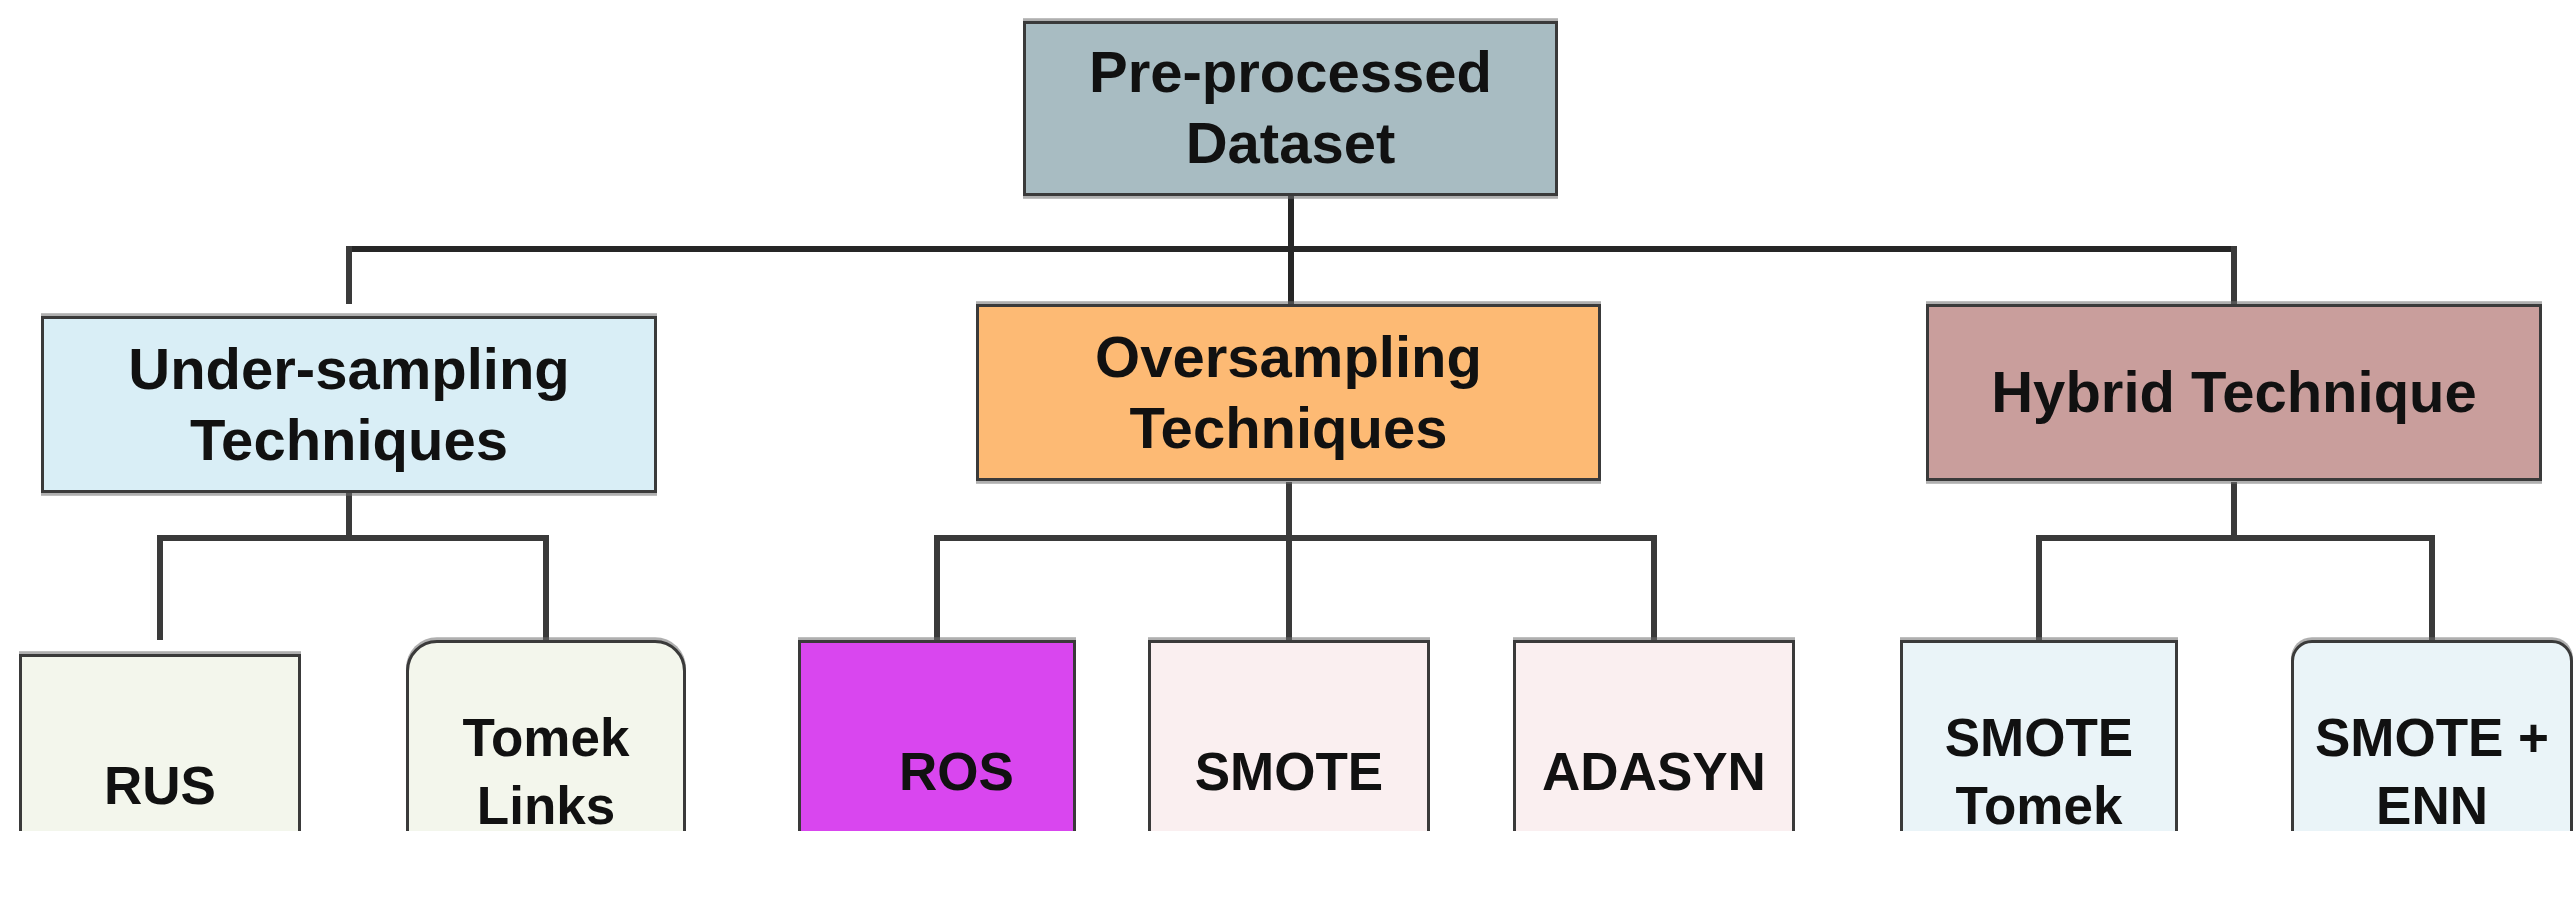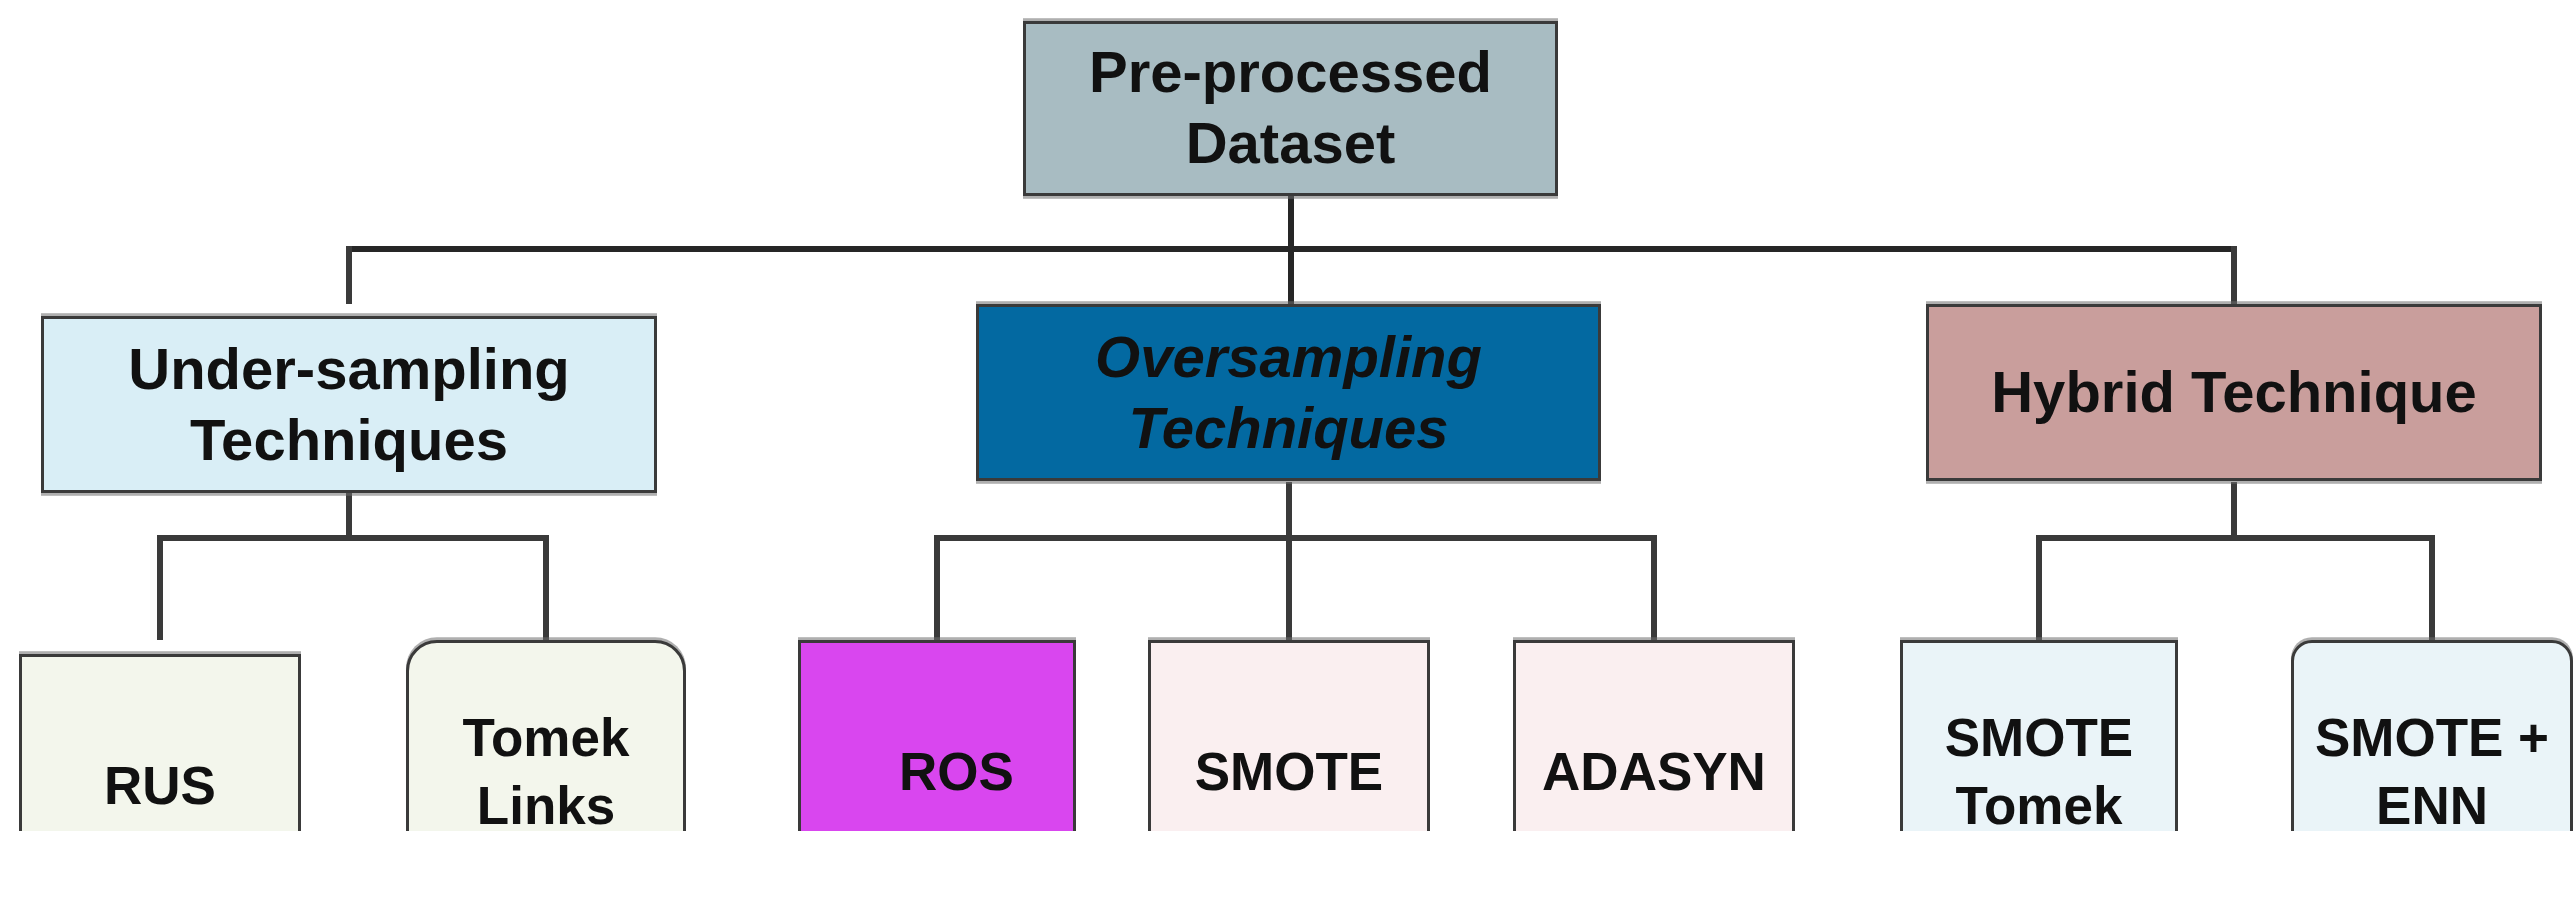--- a/index.html
+++ b/index.html
@@ -91,21 +91,21 @@
   <div class="line" id="c-drop-smotetomek"></div>
   <div class="line" id="c-drop-smoteenn"></div>
 
   <div class="node lvl0" id="root-box" style="background-color: rgb(168, 188, 194);">
     <span class="lbl">Pre-processed Dataset</span>
   </div>
 
   <div class="node lvl1" id="branch-under" style="background-color: rgb(217, 238, 246);">
     <span class="lbl">Under-sampling Techniques</span>
   </div>
-  <div class="node lvl1" id="branch-over" style="background-color: #0369a1; font-style: italic;">
+  <div class="node lvl1" id="branch-over" style="background-color: #fdba74;">
     <span class="lbl">Oversampling Techniques</span>
   </div>
   <div class="node lvl1" id="branch-hybrid" style="background-color: rgb(201, 158, 156);">
     <span class="lbl">Hybrid Technique</span>
   </div>
 
   <div class="node lvl2" id="leaf-rus" style="background-color: rgb(243, 246, 236);">
     <span class="lbl">RUS</span>
   </div>
   <div class="node lvl2" id="leaf-tomek" style="background-color: rgb(243, 246, 236);">

